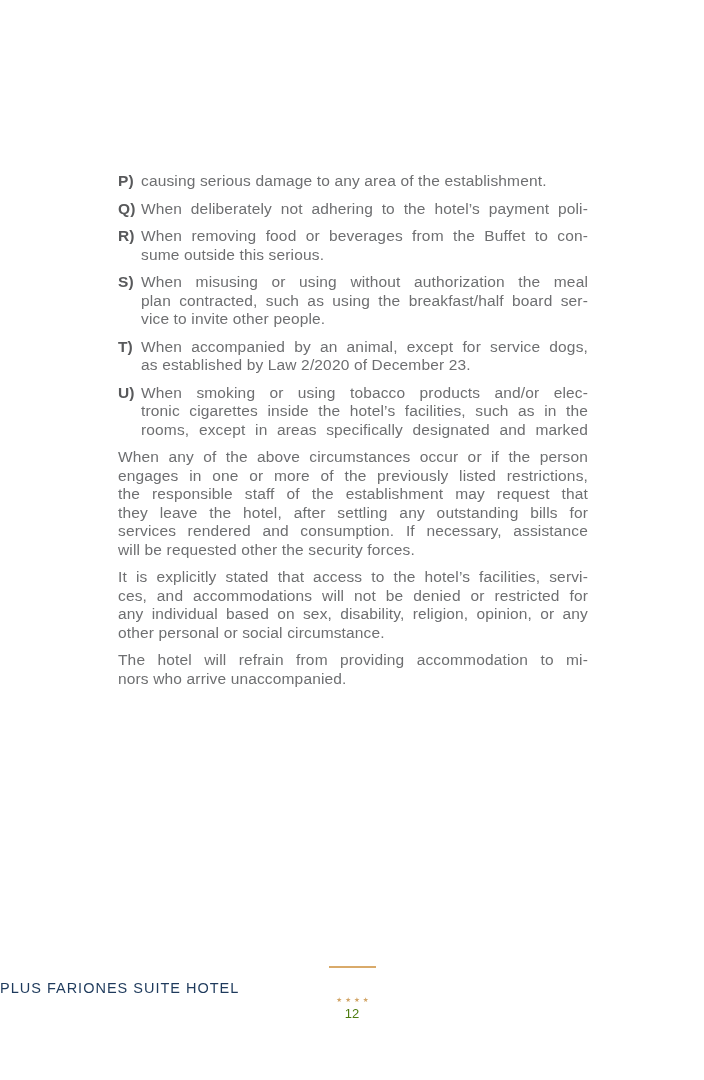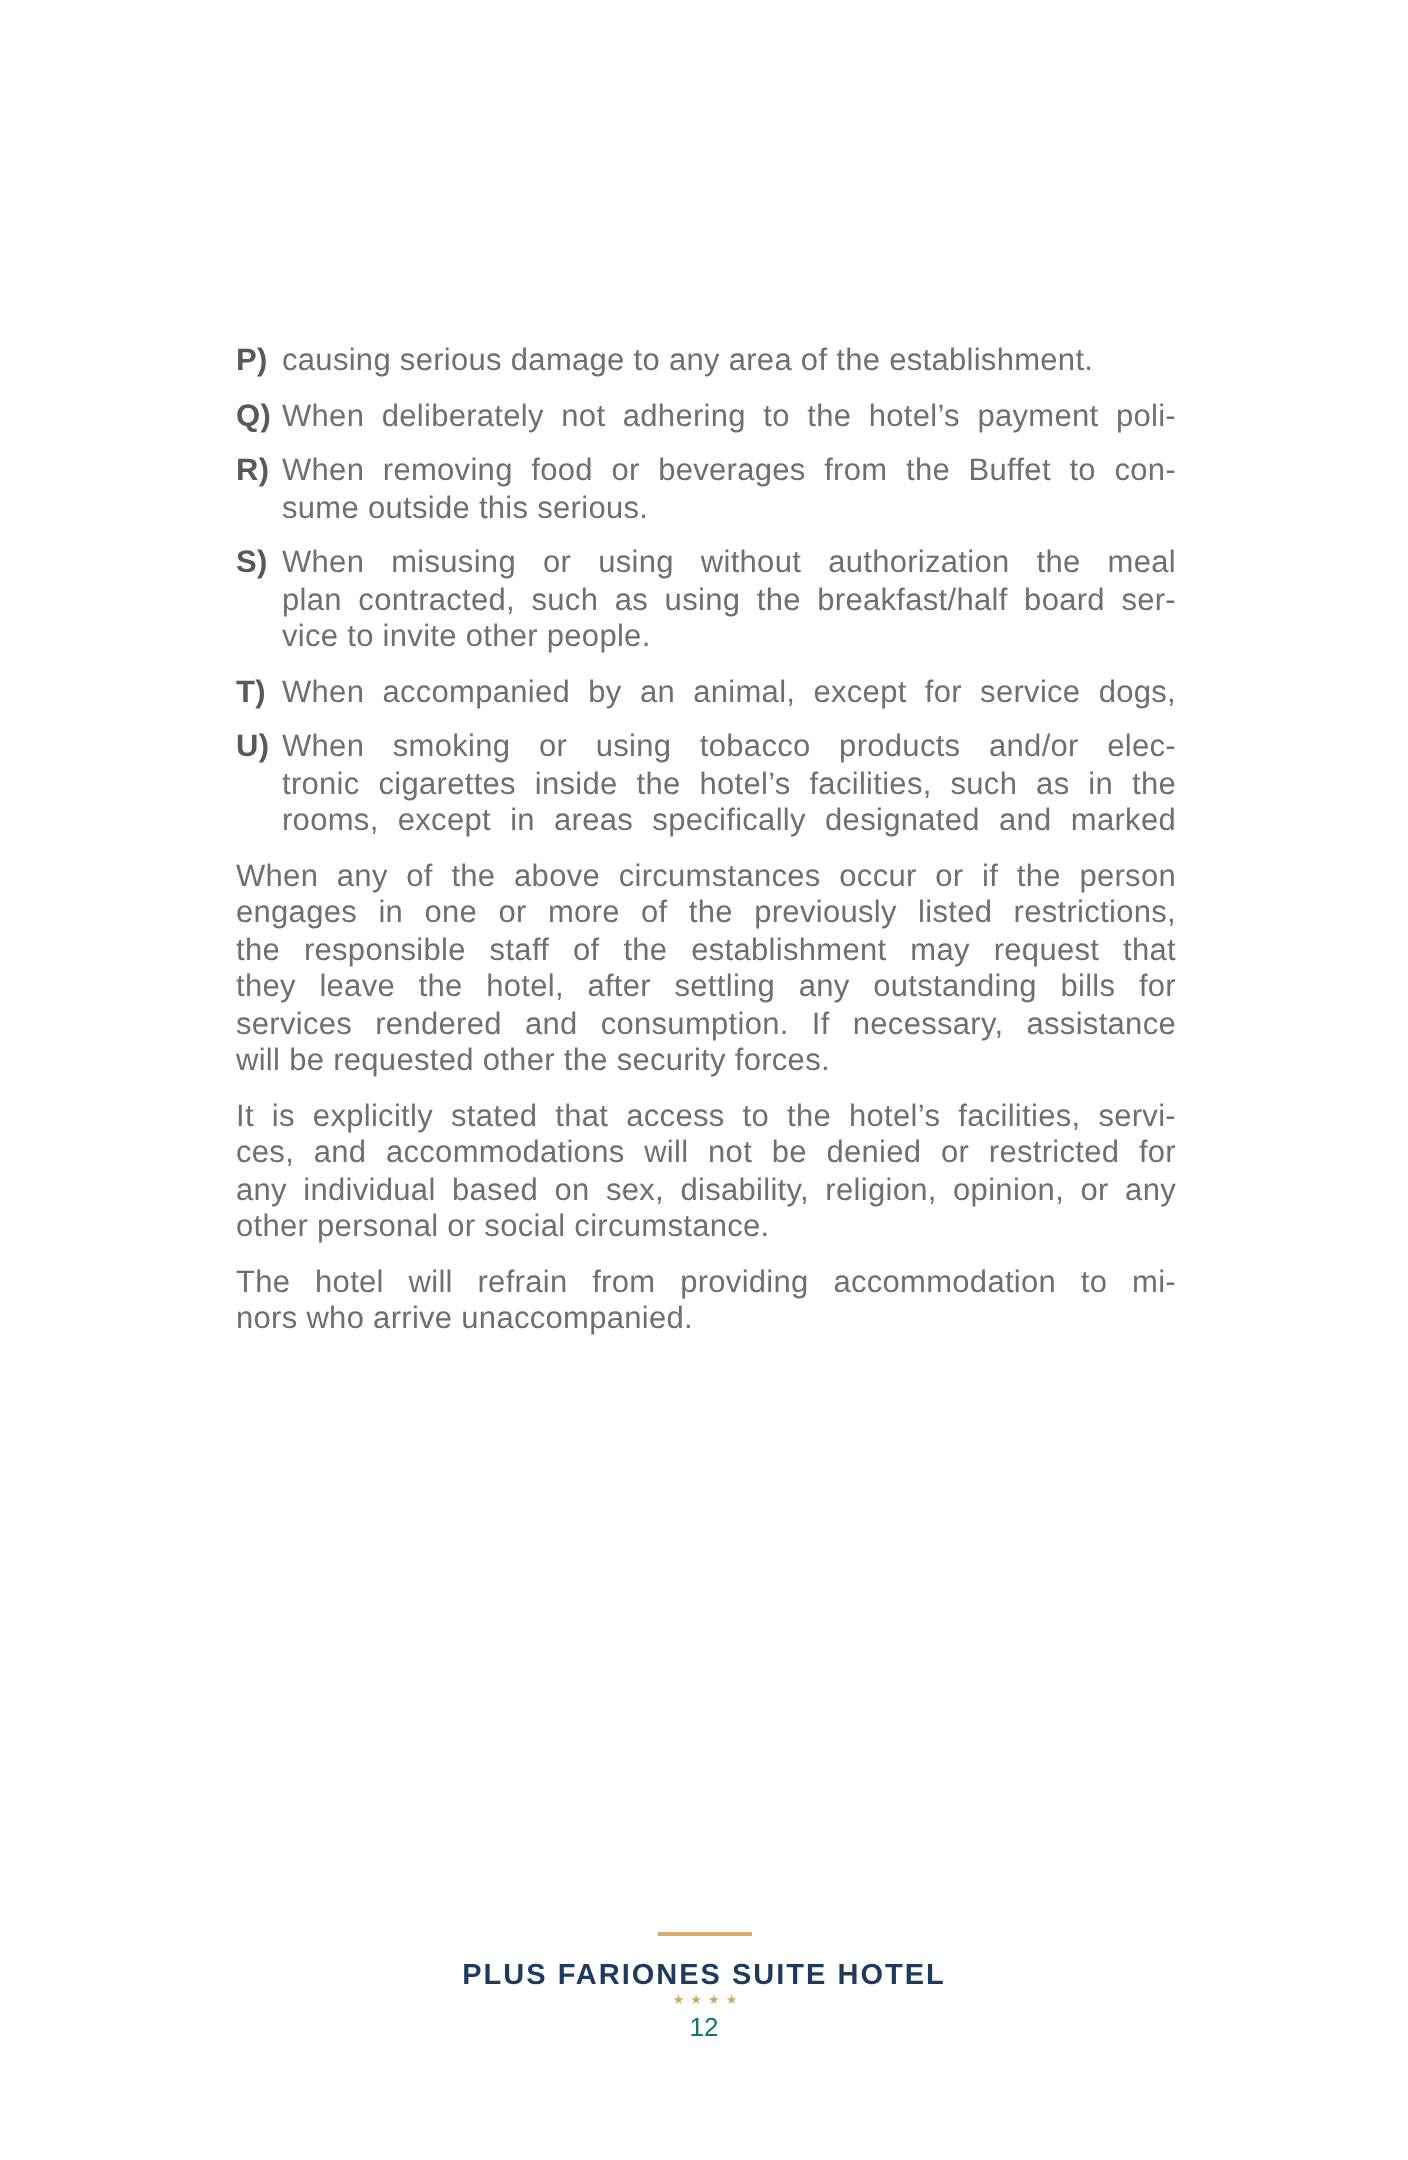--- a/index.html
+++ b/index.html
@@ -57,43 +57,42 @@
     left: 329px;
     width: 47px;
     height: 1.5px;
     background: #d9aa6a;
   }
   .hotel-name {
     position: absolute;
     top: 980px;
     left: 0;
     width: 704px;
-    text-align: center;
     color: #1e3a5c;
     font-size: 14.5px;
     letter-spacing: 1px;
-    font-weight: 700;
+    font-weight: 400;
   }
   .star-rating {
     position: absolute;
     top: 996px;
     left: 2px;
     width: 704px;
     text-align: center;
     color: #d2a567;
     font-size: 6.5px;
     letter-spacing: 3px;
   }
   .page-number {
     position: absolute;
     top: 1006px;
     left: 0;
     width: 704px;
     text-align: center;
-    color: #0f766e;
+    color: #4d7c0f;
     font-size: 13px;
   }
 </style>
 </head>
 <body>
 
 <div class="page">
 
   <div class="content">
 
@@ -116,20 +115,21 @@
     <div class="item">
       <span class="label">S)</span>
       <div class="ln j">When misusing or using without authorization the meal</div>
       <div class="ln j">plan contracted, such as using the breakfast/half board ser-</div>
       <div class="ln last">vice to invite other people.</div>
     </div>
 
     <div class="item">
       <span class="label">T)</span>
       <div class="ln j">When accompanied by an animal, except for service dogs,</div>
+      <div class="ln last">as established by Law 2/2020 of December 23.</div>
     </div>
 
     <div class="item">
       <span class="label">U)</span>
       <div class="ln j">When smoking or using tobacco products and/or elec-</div>
       <div class="ln j">tronic cigarettes inside the hotel’s facilities, such as in the</div>
       <div class="ln j">rooms, except in areas specifically designated and marked</div>
     </div>
 
     <div class="para">

